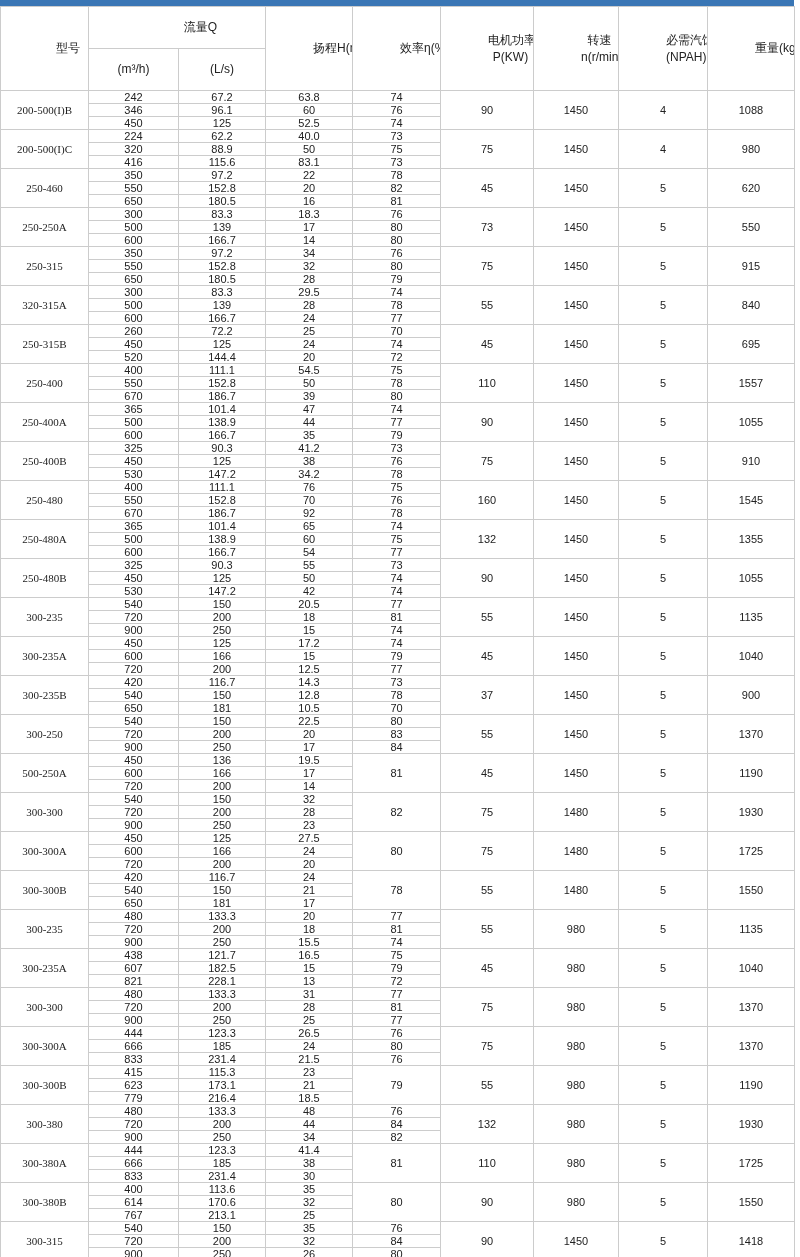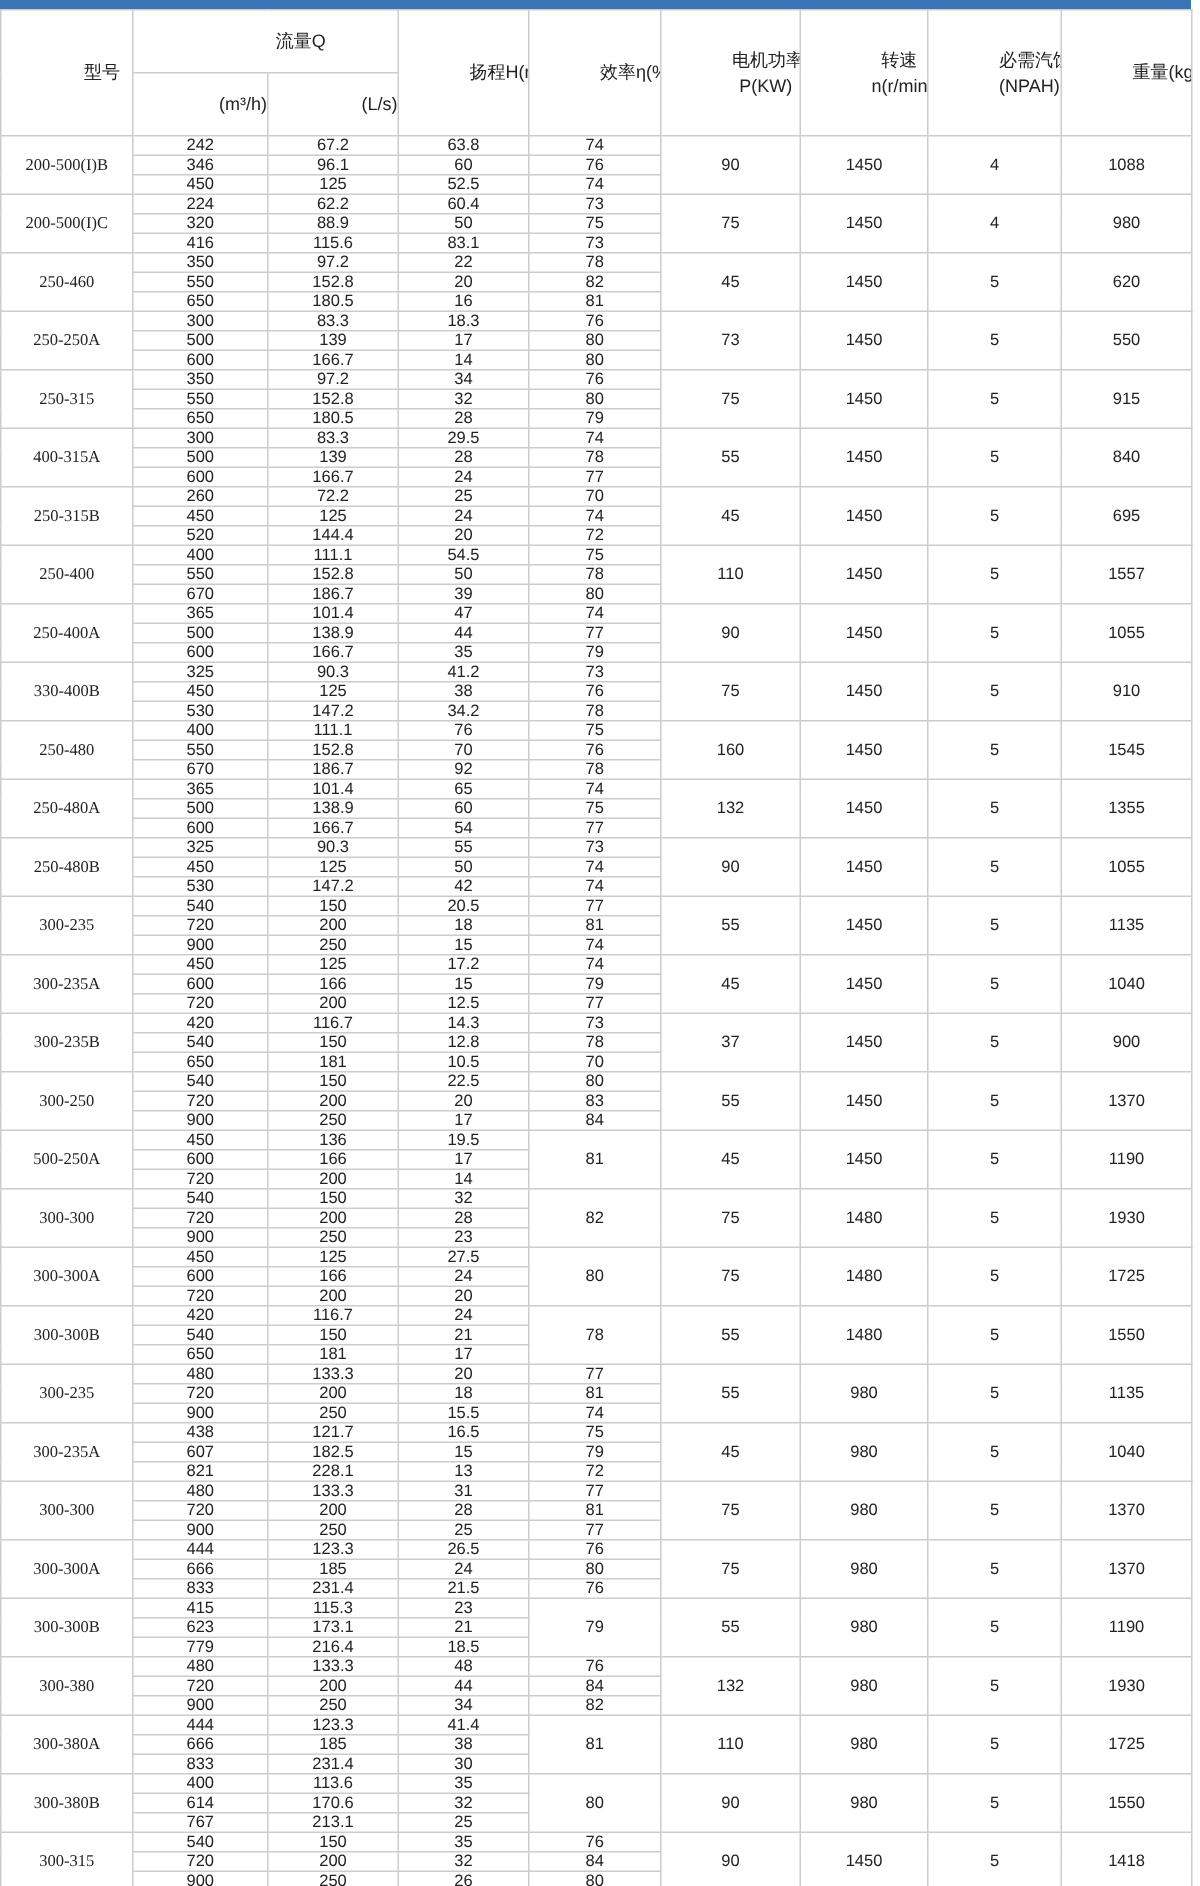--- a/index.html
+++ b/index.html
@@ -29,21 +29,21 @@
     overflow: hidden;
     white-space: nowrap;
   }
   table.spec th {
     font-weight: normal;
     font-size: 12px;
     line-height: 17px;
     background: #ffffff;
   }
   thead tr.h1 th { height: 41px; padding-left: 47px; }
-  thead tr.h2 th { height: 41px; text-align: right; }
+  thead tr.h2 th { height: 41px; }
   table.spec td {
     font-size: 11px;
     height: 12px;
     line-height: 12px;
   }
   td.model { font-size: 11px; font-family: Liberation Serif, serif; }
 </style>
 </head>
 <body>
 
@@ -107,21 +107,21 @@
         <tr>
           <td>450</td>
           <td>125</td>
           <td>52.5</td>
           <td>74</td>
         </tr>
         <tr>
           <td rowspan="3" class="model">200-500(I)C</td>
           <td>224</td>
           <td>62.2</td>
-          <td>60.4</td>
+          <td>40.0</td>
           <td>73</td>
           <td rowspan="3">75</td>
           <td rowspan="3">1450</td>
           <td rowspan="3">4</td>
           <td rowspan="3">980</td>
         </tr>
         <tr>
           <td>320</td>
           <td>88.9</td>
           <td>50</td>
@@ -196,21 +196,21 @@
           <td>32</td>
           <td>80</td>
         </tr>
         <tr>
           <td>650</td>
           <td>180.5</td>
           <td>28</td>
           <td>79</td>
         </tr>
         <tr>
-          <td rowspan="3" class="model">400-315A</td>
+          <td rowspan="3" class="model">320-315A</td>
           <td>300</td>
           <td>83.3</td>
           <td>29.5</td>
           <td>74</td>
           <td rowspan="3">55</td>
           <td rowspan="3">1450</td>
           <td rowspan="3">5</td>
           <td rowspan="3">840</td>
         </tr>
         <tr>
@@ -288,21 +288,21 @@
           <td>44</td>
           <td>77</td>
         </tr>
         <tr>
           <td>600</td>
           <td>166.7</td>
           <td>35</td>
           <td>79</td>
         </tr>
         <tr>
-          <td rowspan="3" class="model">330-400B</td>
+          <td rowspan="3" class="model">250-400B</td>
           <td>325</td>
           <td>90.3</td>
           <td>41.2</td>
           <td>73</td>
           <td rowspan="3">75</td>
           <td rowspan="3">1450</td>
           <td rowspan="3">5</td>
           <td rowspan="3">910</td>
         </tr>
         <tr>

